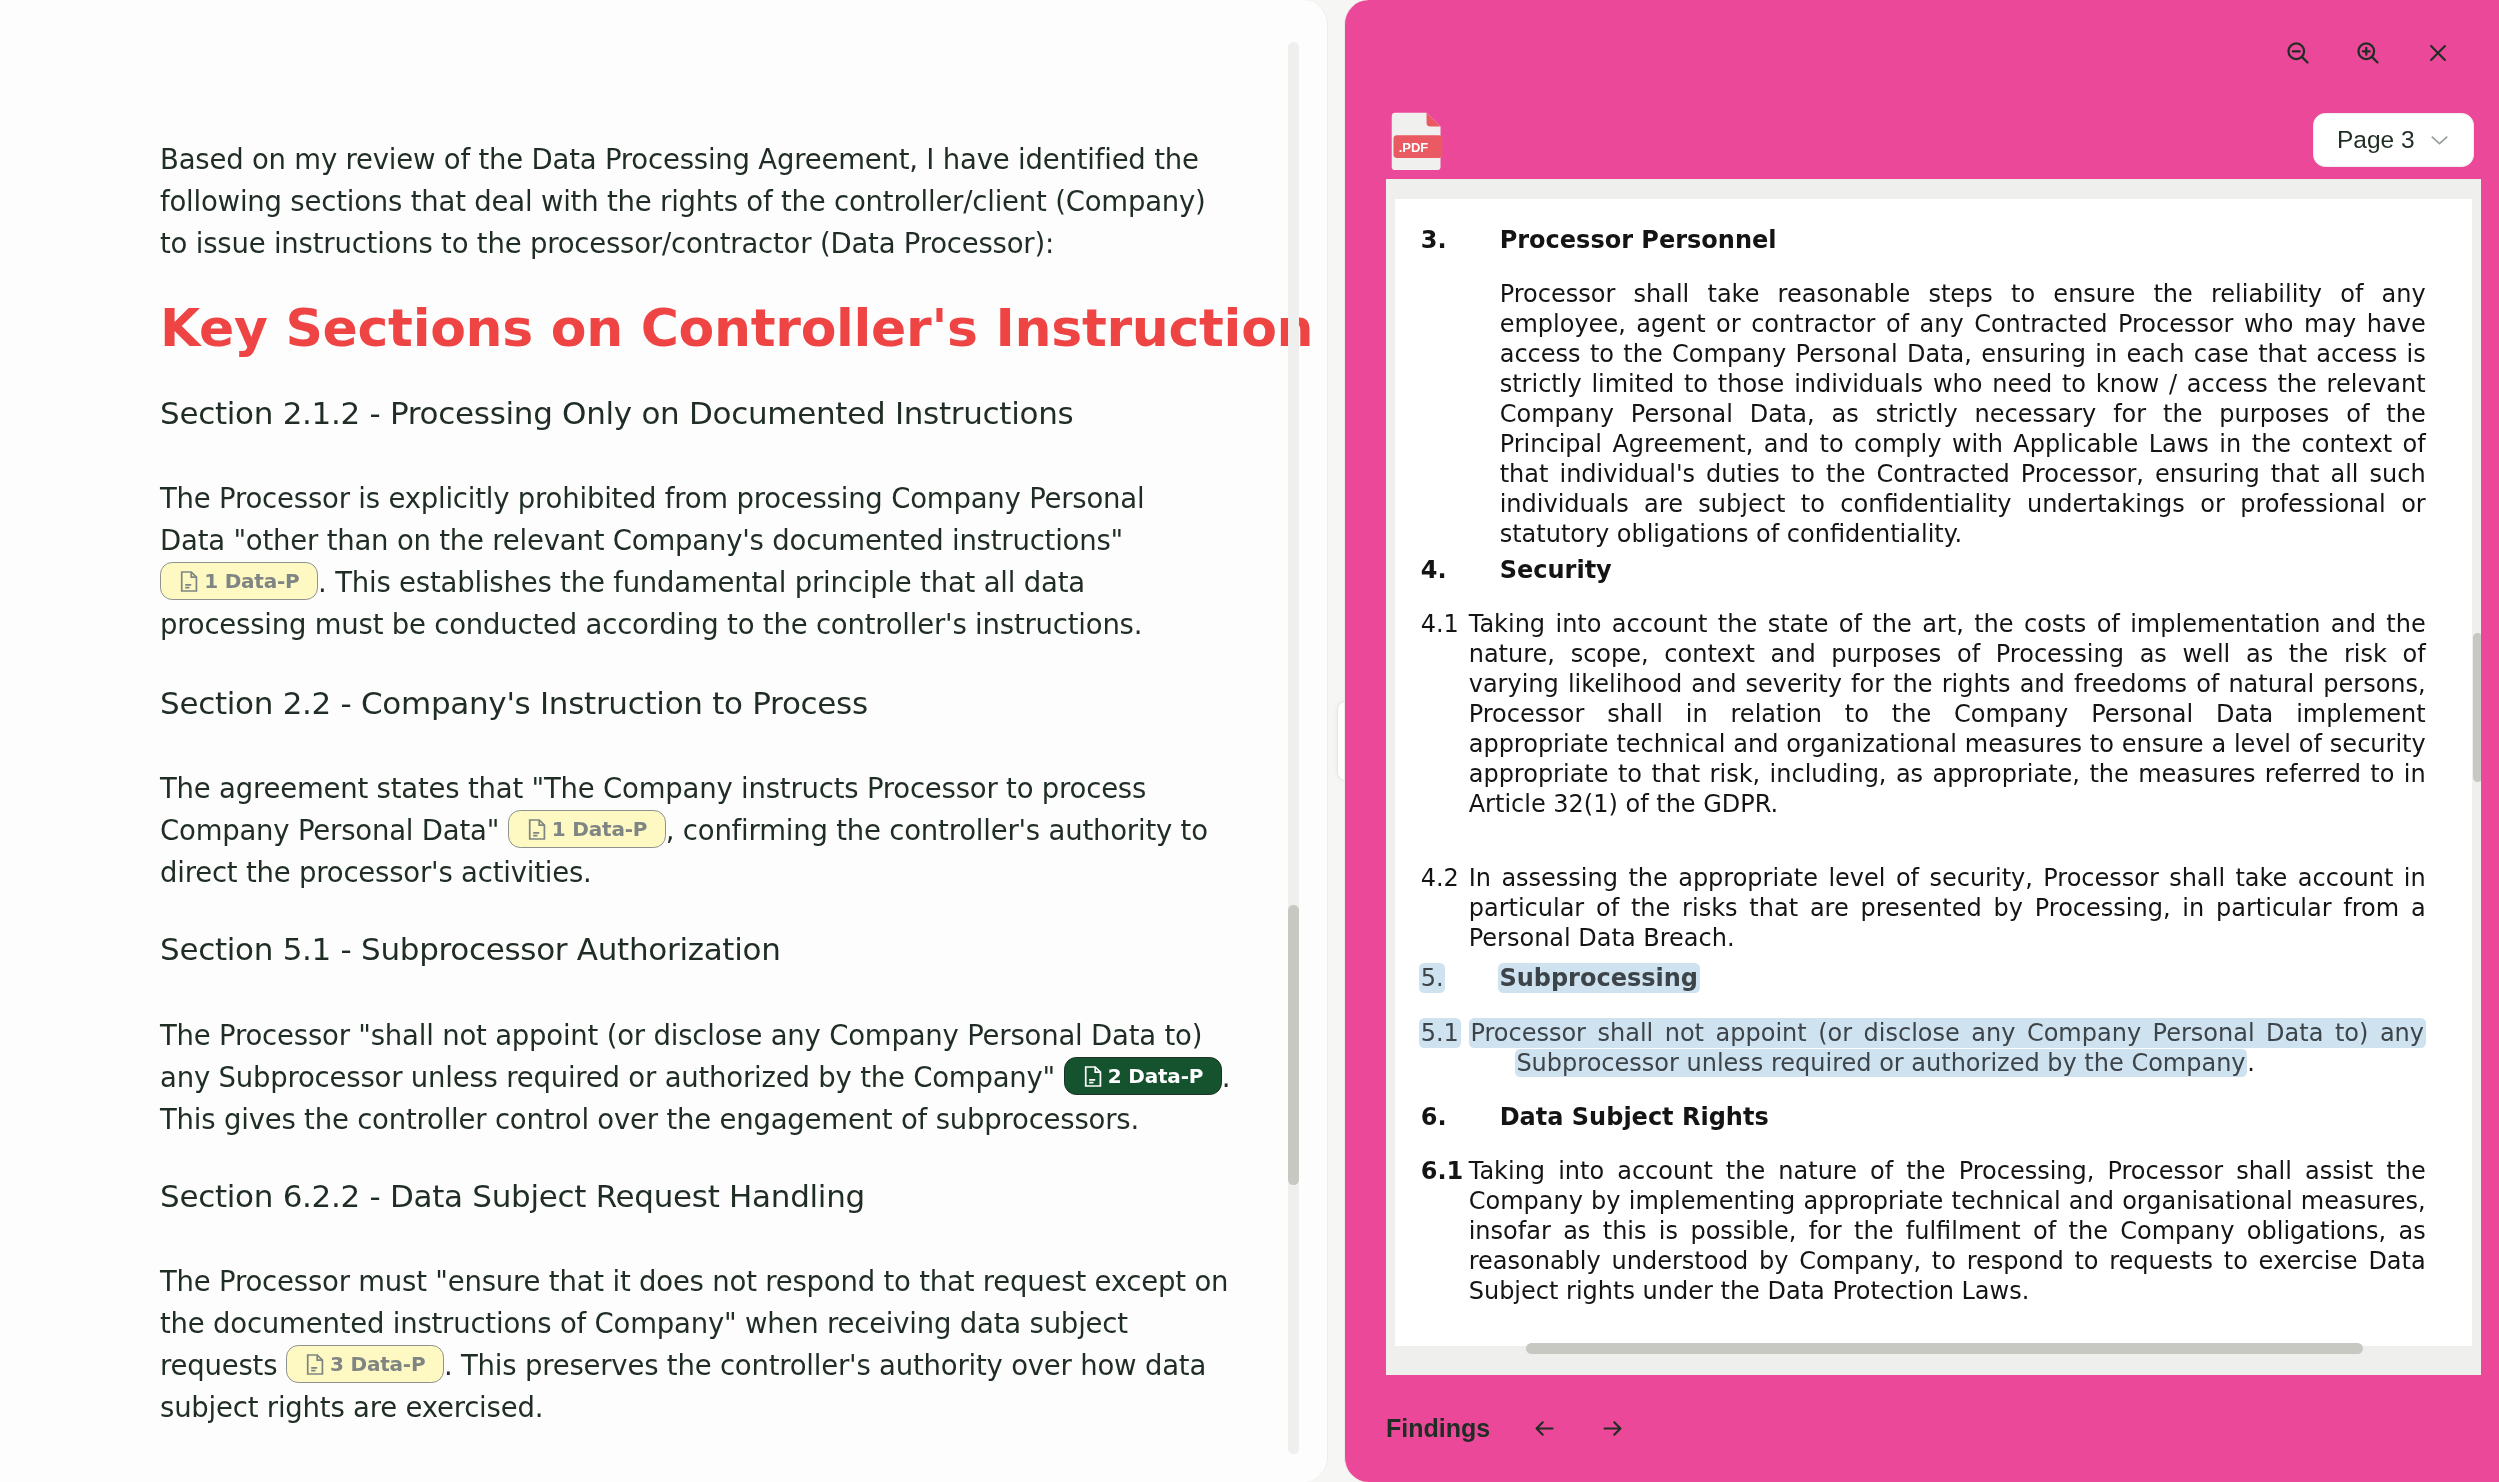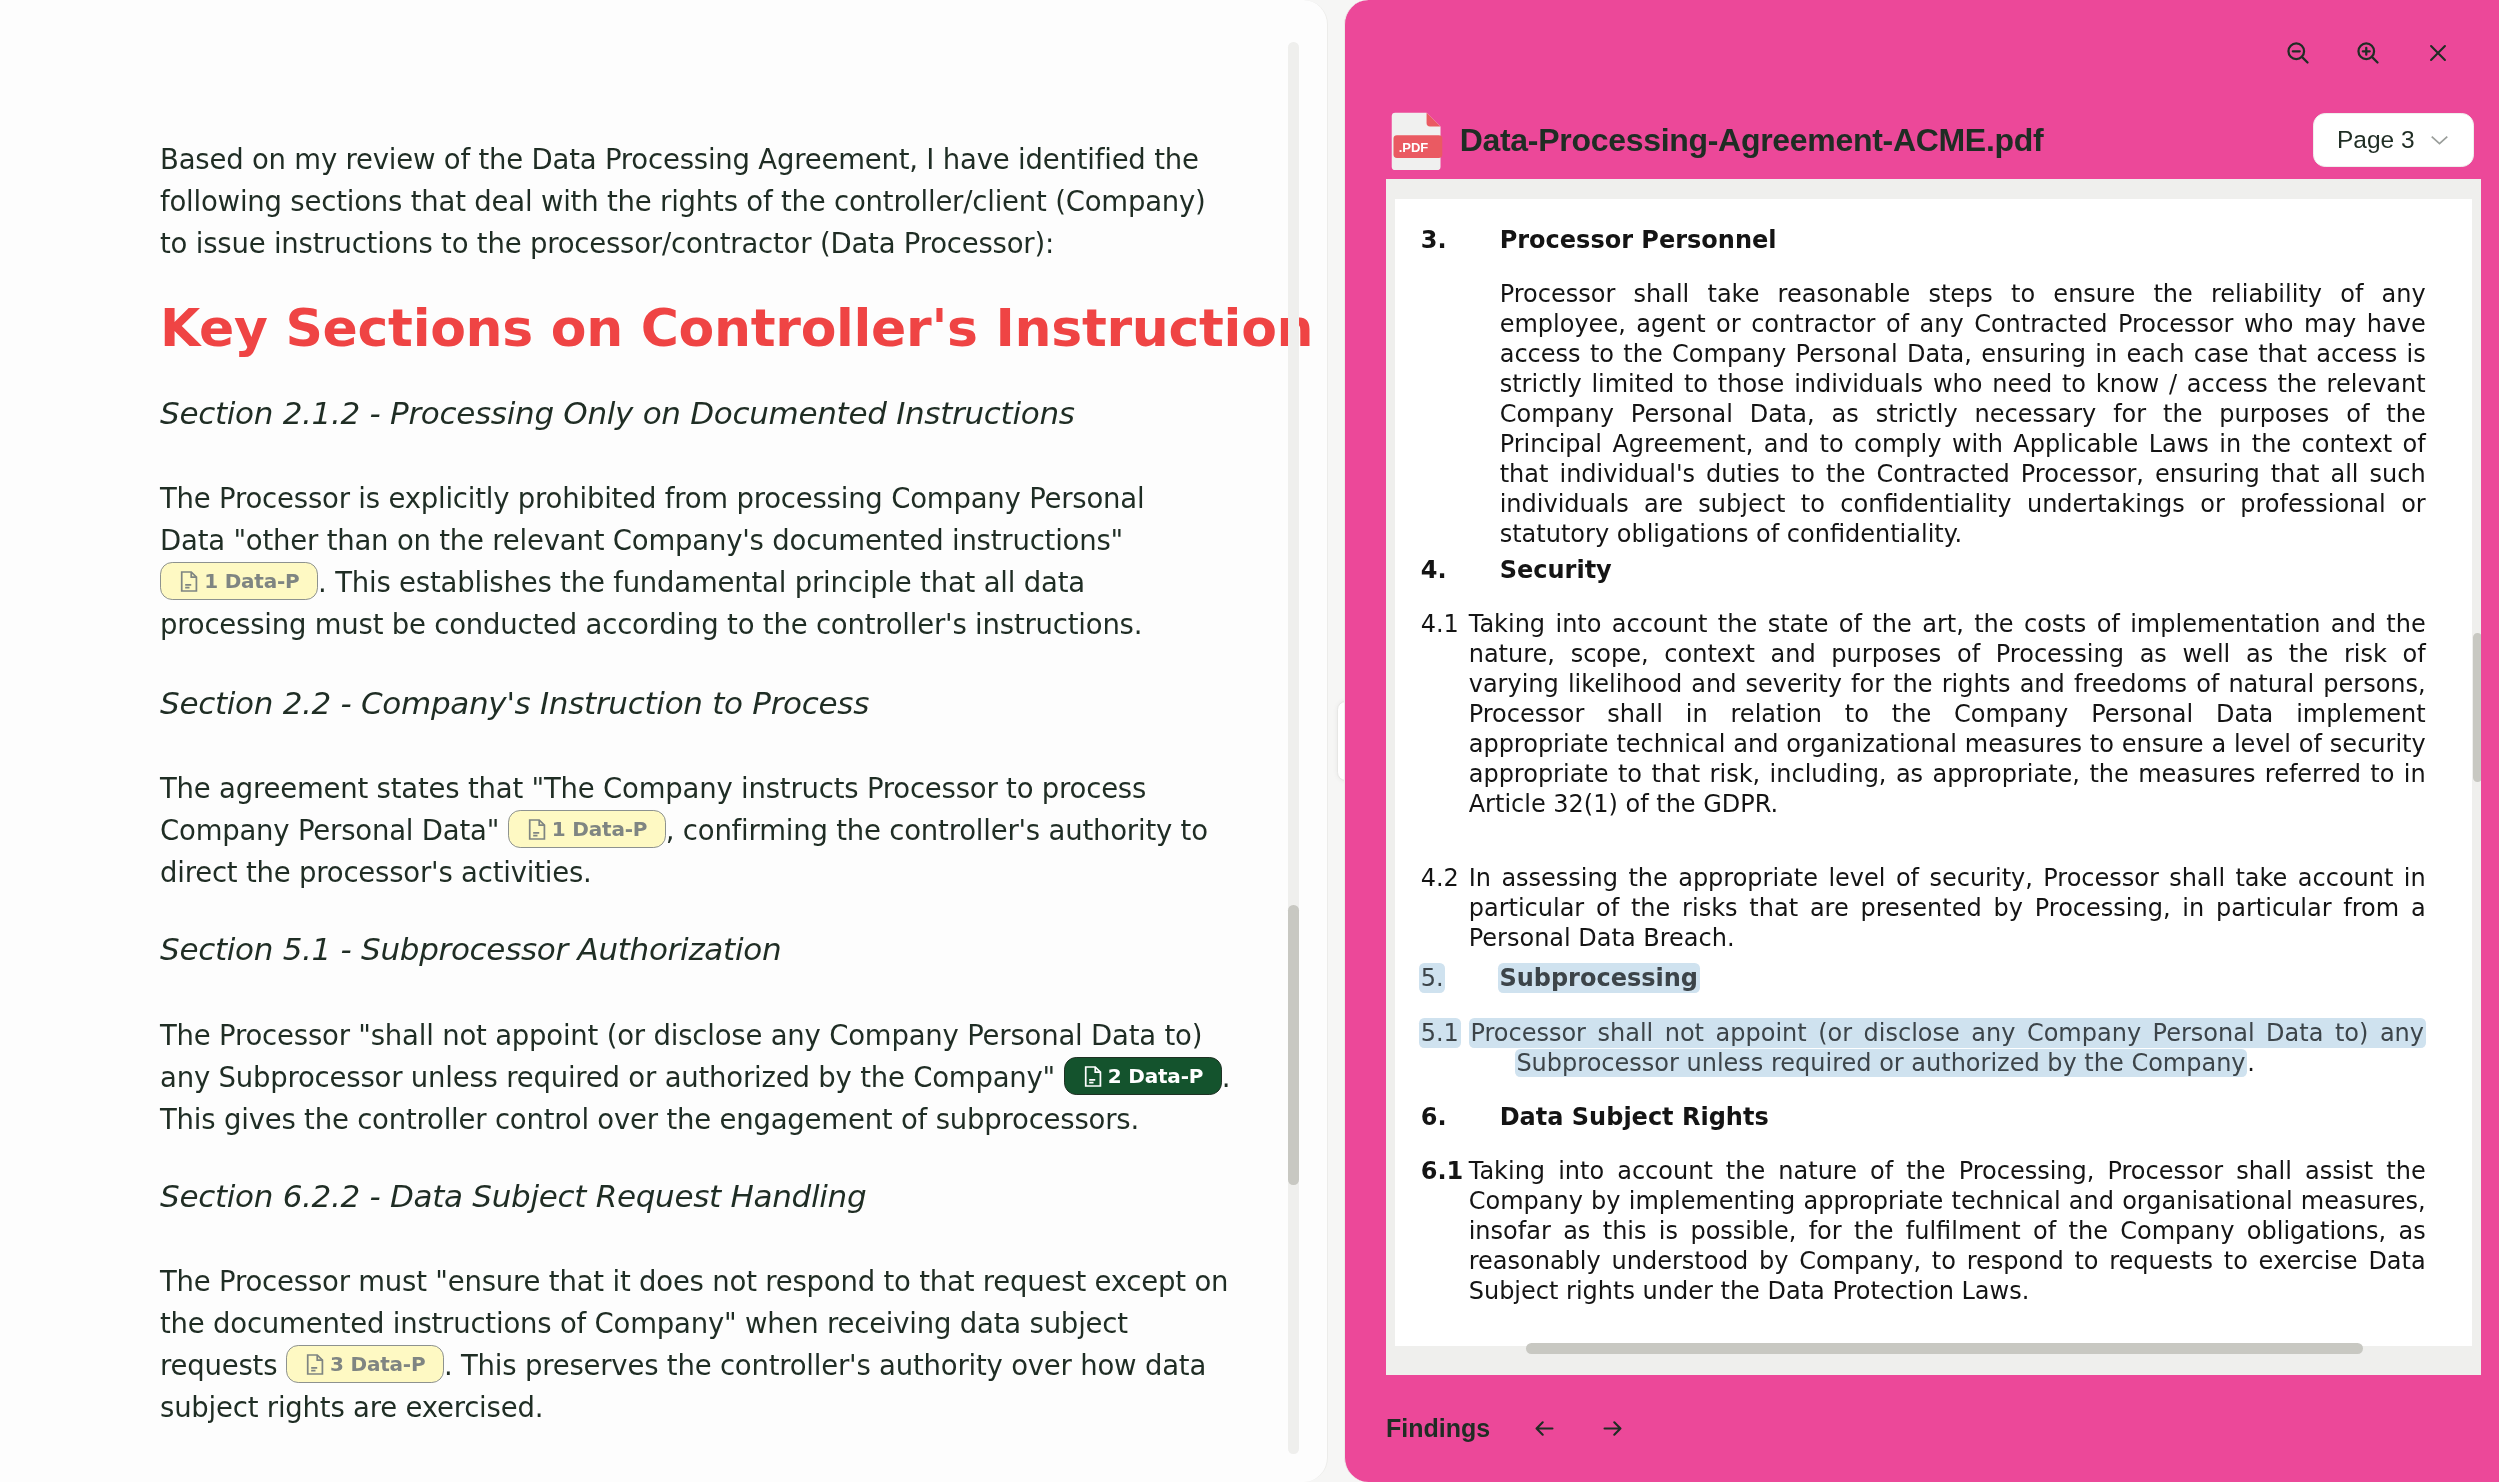--- a/index.html
+++ b/index.html
@@ -8,21 +8,21 @@
 
   
   .left-panel {
     position: absolute; left: 0; top: 0; width: 1328px; height: 1482px;
     background: #fdfdfd; border-right: 1.7px solid #ececea; border-radius: 0 24.5px 24.5px 0;
     overflow: hidden;
   }
   .left-content { position: absolute; left: 160px; top: 0; width: 1075px; }
   .p { font-size: 27.5px; line-height: 42px; color: #1f2d24; letter-spacing: -0.2px; }
   .h1 { font-size: 52px; line-height: 52px; color: #ef4444; font-weight: 700; letter-spacing: -0.3px; }
-  .h3 { font-size: 31px; line-height: 42px; color: #1f2d24; font-weight: 400; letter-spacing: -0.3px; font-style: italic; }
+  .h3 { font-size: 31px; line-height: 42px; color: #1f2d24; font-weight: 400; letter-spacing: -0.3px; }
   .cite {
     display: inline-flex; align-items: center; gap: 5.2px;
     height: 38px; padding: 0 17.5px 0 19px; border-radius: 12.2px;
     border: 1.7px solid #8d928f; color: #7f8582; font-size: 20px; font-weight: 700;
     vertical-align: middle; position: relative; top: -2.6px; white-space: nowrap;
     background: #fef9c3;
   }
   .cite.active { background: #14532d; border-color: #1f3124; color: #fff; }
   .cite svg { width: 19px; height: 23px; }
   .left-scroll-track {
@@ -175,21 +175,20 @@
 
   <div class="doc-header">
     <div class="pdf-icon">
       <svg viewBox="0 0 62 72" width="54" height="63">
         <path d="M6 4h36l16 16v46a4 4 0 0 1-4 4H6a4 4 0 0 1-4-4V8a4 4 0 0 1 4-4z" fill="#f0f0ef"></path>
         <path d="M42 4v12a4 4 0 0 0 4 4h12z" fill="#ea5a62"></path>
         <rect x="4" y="30" width="56" height="26" rx="4" fill="#ea5a62"></rect>
       </svg>
       <span style="position:absolute; left:8.7px; top:31px; color:#fff; font-size:13px; font-weight:700; font-family:'Liberation Sans',sans-serif;">.PDF</span>
     </div>
-    <span class="doc-title">Data-Processing-Agreement-ACME.pdf</span>
   </div>
 
   <div class="page-select">
     <span>Page 3</span>
     <svg class="chev" viewBox="0 0 22 14">
         <path d="M2 3l9 8 9-8" fill="none" stroke="#9a9e9b" stroke-width="2"></path>
       </svg>
   </div>
 
   <div class="viewer-frame">

